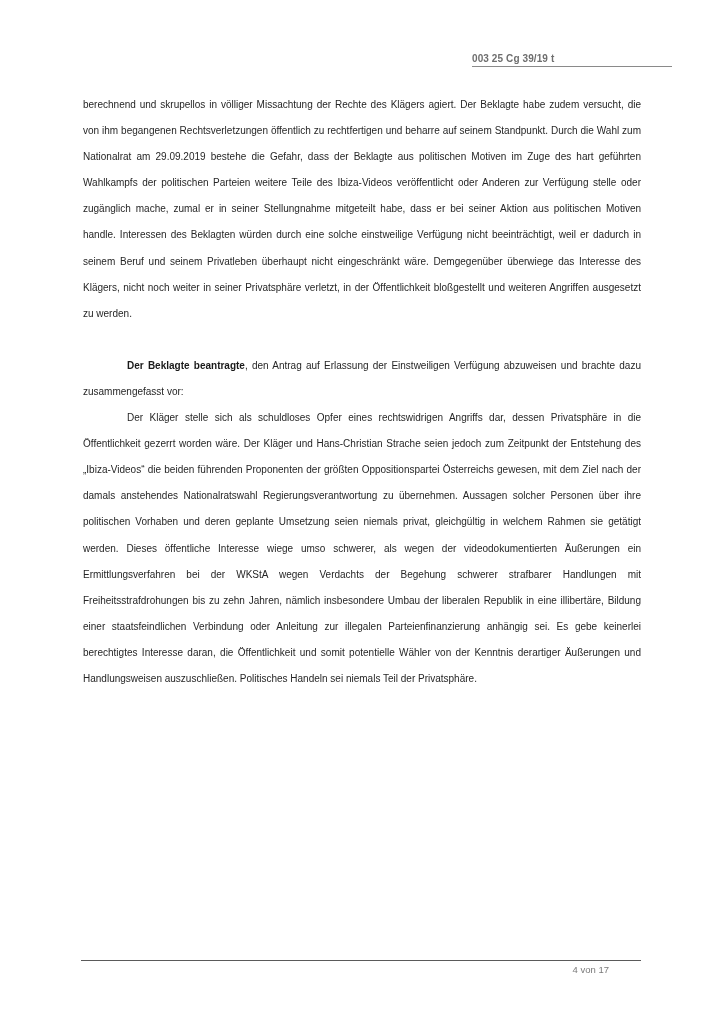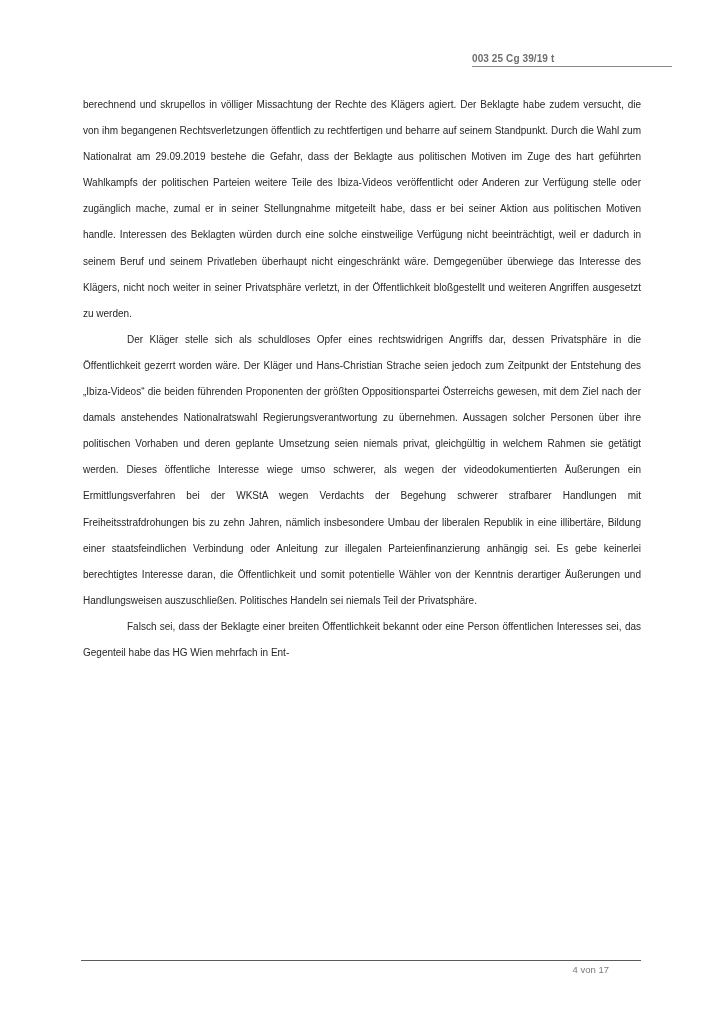--- a/index.html
+++ b/index.html
@@ -32,22 +32,22 @@
 </head>
 <body>
 
 <div class="page">
 
   <div class="header-ref">003 25 Cg 39/19 t</div>
 
   <div class="body-text">
     <p>berechnend und skrupellos in völliger Missachtung der Rechte des Klägers agiert. Der Beklagte habe zudem versucht, die von ihm begangenen Rechtsverletzungen öffentlich zu rechtfertigen und beharre auf seinem Standpunkt. Durch die Wahl zum Nationalrat am 29.09.2019 bestehe die Gefahr, dass der Beklagte aus politischen Motiven im Zuge des hart geführten Wahlkampfs der politischen Parteien weitere Teile des Ibiza-Videos veröffentlicht oder Anderen zur Verfügung stelle oder zugänglich mache, zumal er in seiner Stellungnahme mitgeteilt habe, dass er bei seiner Aktion aus politischen Motiven handle. Interessen des Beklagten würden durch eine solche einstweilige Verfügung nicht beeinträchtigt, weil er dadurch in seinem Beruf und seinem Privatleben überhaupt nicht eingeschränkt wäre. Demgegenüber überwiege das Interesse des Klägers, nicht noch weiter in seiner Privatsphäre verletzt, in der Öffentlichkeit bloßgestellt und weiteren Angriffen ausgesetzt zu werden.</p>
 
+    <p class="indent gap"><b>Der Beklagte beantragte</b><span>, den Antrag auf Erlassung der Einstweiligen Verfügung abzuweisen und brachte dazu zusammengefasst vor:</span></p>
 
     <p class="indent">Der Kläger stelle sich als schuldloses Opfer eines rechtswidrigen Angriffs dar, dessen Privatsphäre in die Öffentlichkeit gezerrt worden wäre. Der Kläger und Hans-Christian Strache seien jedoch zum Zeitpunkt der Entstehung des „Ibiza-Videos“ die beiden führenden Proponenten der größten Oppositionspartei Österreichs gewesen, mit dem Ziel nach der damals anstehendes Nationalratswahl Regierungsverantwortung zu übernehmen. Aussagen solcher Personen über ihre politischen Vorhaben und deren geplante Umsetzung seien niemals privat, gleichgültig in welchem Rahmen sie getätigt werden. Dieses öffentliche Interesse wiege umso schwerer, als wegen der videodokumentierten Äußerungen ein Ermittlungsverfahren bei der WKStA wegen Verdachts der Begehung schwerer strafbarer Handlungen mit Freiheitsstrafdrohungen bis zu zehn Jahren, nämlich insbesondere Umbau der liberalen Republik in eine illibertäre, Bildung einer staatsfeindlichen Verbindung oder Anleitung zur illegalen Parteienfinanzierung anhängig sei. Es gebe keinerlei berechtigtes Interesse daran, die Öffentlichkeit und somit potentielle Wähler von der Kenntnis derartiger Äußerungen und Handlungsweisen auszuschließen. Politisches Handeln sei niemals Teil der Privatsphäre.</p>
 
-    <p class="indent">Falsch sei, dass der Beklagte einer breiten Öffentlichkeit bekannt oder eine Person öffentlichen Interesses sei, das Gegenteil habe das HG Wien mehrfach in Ent-</p>
   </div>
 
   <div class="footer-rule"></div>
   <div class="footer-page">4 von 17</div>
 
 </div>
 
 </body></html>

